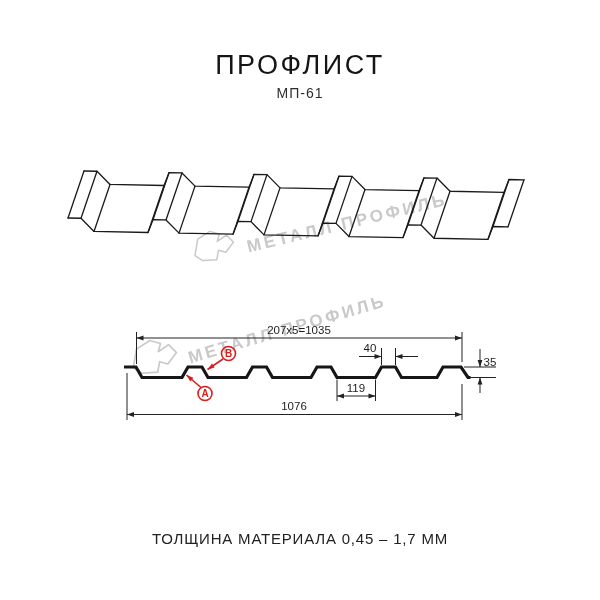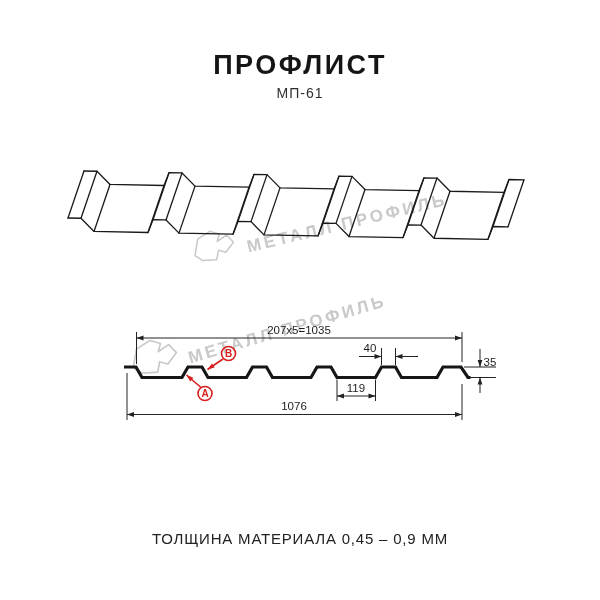--- a/index.html
+++ b/index.html
@@ -1,19 +1,19 @@
 <!DOCTYPE html>
 <html><head>
 <meta charset="utf-8">
 <style>
   html,body{margin:0;padding:0;background:#fff;}
   .stage{position:relative;width:600px;height:600px;background:#ffffff;overflow:hidden;
          font-family:"Liberation Sans",sans-serif;}
   .title{position:absolute;left:0;right:0;top:50px;text-align:center;
-         font-size:27px;font-weight:bold;letter-spacing:2.5px;color:#151515;}
+         font-size:27px;font-weight:normal;letter-spacing:2.5px;color:#151515;}
   .subtitle{position:absolute;left:0;right:0;top:85px;text-align:center;
          font-size:14px;font-weight:500;letter-spacing:1px;color:#2e2e2e;}
   .footer{position:absolute;left:0;right:0;top:530px;text-align:center;
          font-size:15px;font-weight:500;letter-spacing:0.8px;color:#222;}
   .wm{position:absolute;color:#c9c9c9;}
   .wm-text{position:absolute;white-space:nowrap;font-size:17px;font-weight:600;
          letter-spacing:3px;color:#c9c9c9;transform-origin:left top;}
   .wm-text.upper{left:245px;top:238px;transform:rotate(-13.5deg);}
   .wm-text.lower{left:186px;top:349px;transform:rotate(-16.3deg);}
   .wm-logo{position:absolute;}
@@ -139,14 +139,14 @@
     <g>
       <line class="red" x1="223" y1="359" x2="207.5" y2="369.5"></line>
       <polygon class="redfill" points="0,0 7,2.4 7,-2.4" transform="translate(207.5,369.5) rotate(-34.1)"></polygon>
       <circle class="red" cx="228.5" cy="353.5" r="7"></circle>
       <text class="redtxt" x="228.5" y="357" text-anchor="middle">B</text>
     </g>
   </svg>
 
   <div class="title">ПРОФЛИСТ</div>
   <div class="subtitle">МП-61</div>
-  <div class="footer">ТОЛЩИНА МАТЕРИАЛА 0,45 – 0,9 ММ</div>
+  <div class="footer">ТОЛЩИНА МАТЕРИАЛА 0,45 – 1,7 ММ</div>
 </div>
 
 </body></html>

